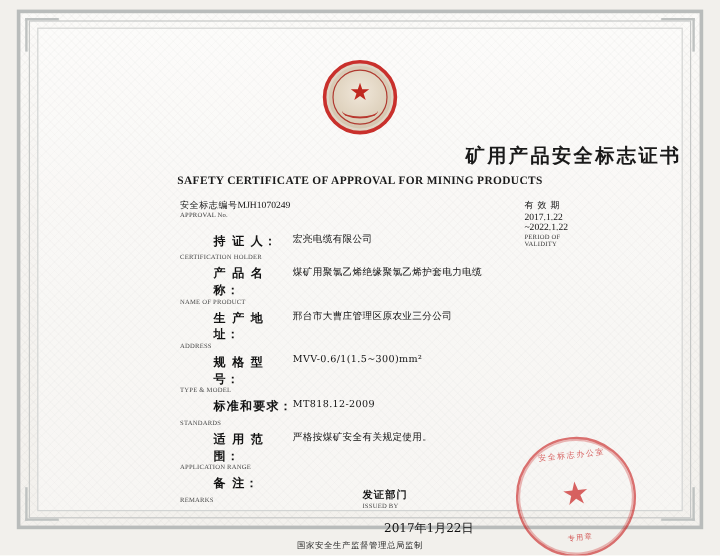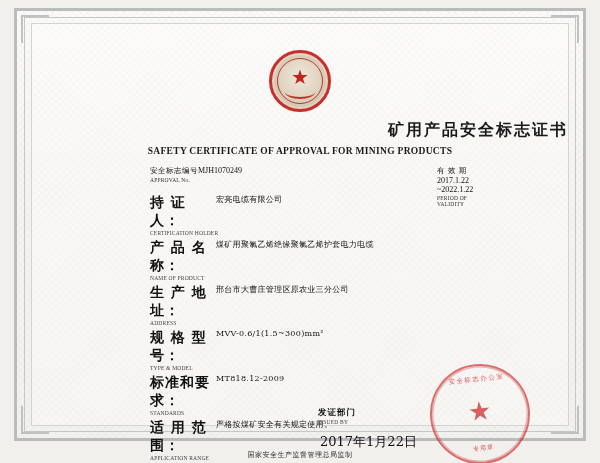--- a/index.html
+++ b/index.html
@@ -170,25 +170,26 @@
   }
   .field {
     position: relative;
     min-height: 20px;
     margin-bottom: 3px;
   }
   .field-label-cn {
     display: inline-block;
     width: 66px;
     font-family: "DejaVu Serif", serif;
-    font-size: 14px;
+    font-size: 10px;
     font-weight: bold;
     color: #111;
     letter-spacing: 1px;
     vertical-align: top;
+    margin-left: 28px;
   }
   .field-value {
     display: inline-block;
     font-family: "DejaVu Serif", serif;
     font-size: 8px;
     color: #111;
     vertical-align: top;
     letter-spacing: 0.3px;
   }
   .field-label-en {
@@ -209,21 +210,21 @@
     font-family: "DejaVu Serif", serif;
     font-size: 7px;
     line-height: 12px;
     color: #151515;
     text-align: justify;
   }
 
   
   .issuer {
     position: absolute;
-    left: 286px;
+    left: 270px;
     top: 383px;
     width: 120px;
   }
   .issuer-cn {
     font-family: "DejaVu Serif", serif;
     font-size: 8.5px;
     font-weight: bold;
     letter-spacing: 1px;
     color: #111;
   }
@@ -231,21 +232,21 @@
     font-family: "Liberation Serif", serif;
     font-size: 5.5px;
     color: #444;
     letter-spacing: 0.2px;
   }
   .issue-date {
     position: absolute;
     left: 288px;
     top: 409px;
     font-family: "DejaVu Serif", serif;
-    font-size: 13px;
+    font-size: 10px;
     color: #111;
   }
 
   
   .seal {
     position: absolute;
     left: 398px;
     top: 340px;
     width: 96px;
     height: 96px;

